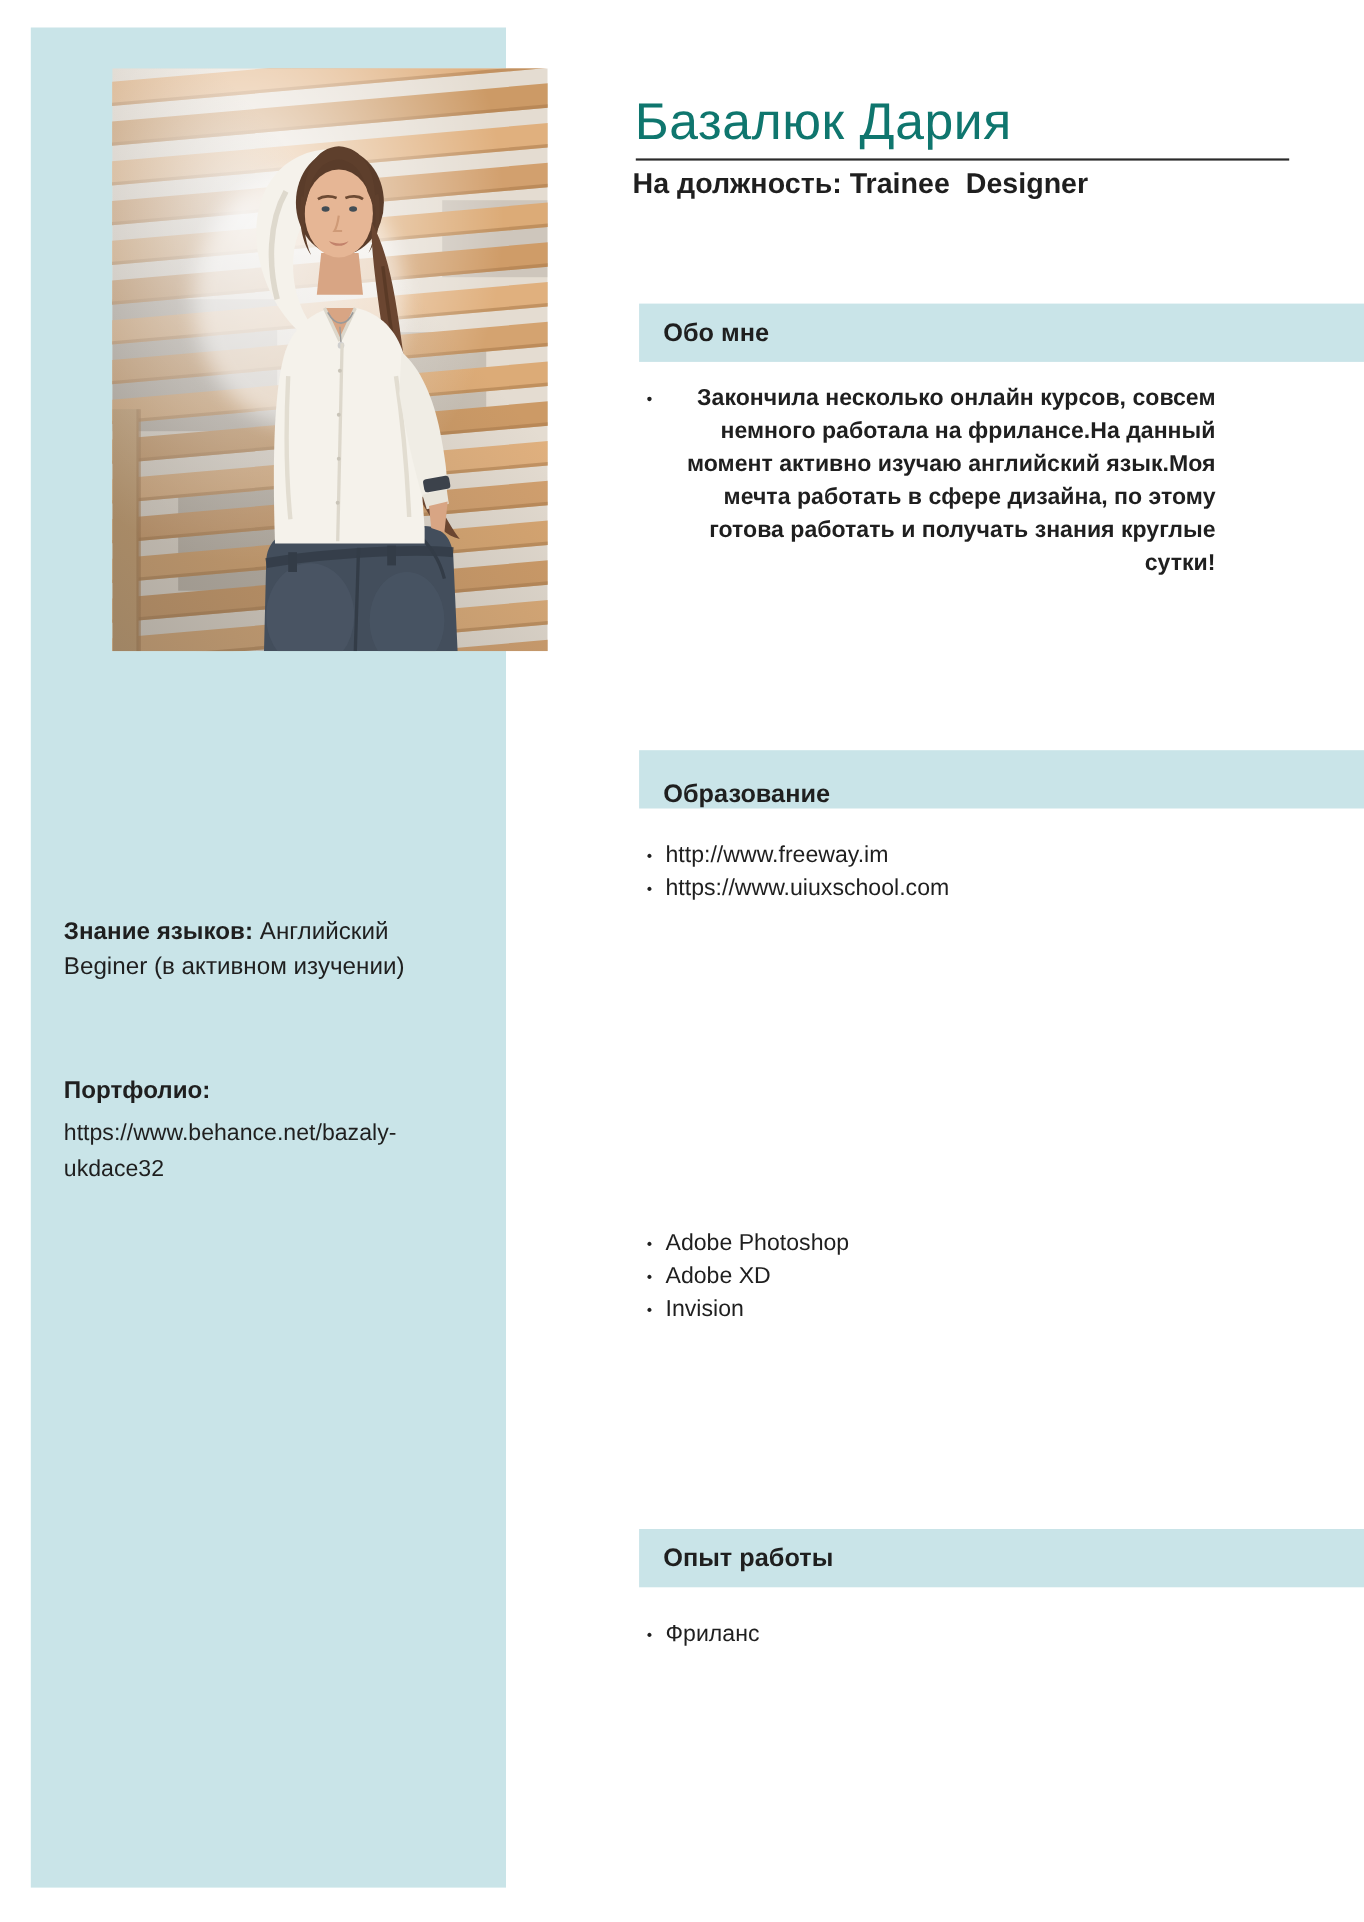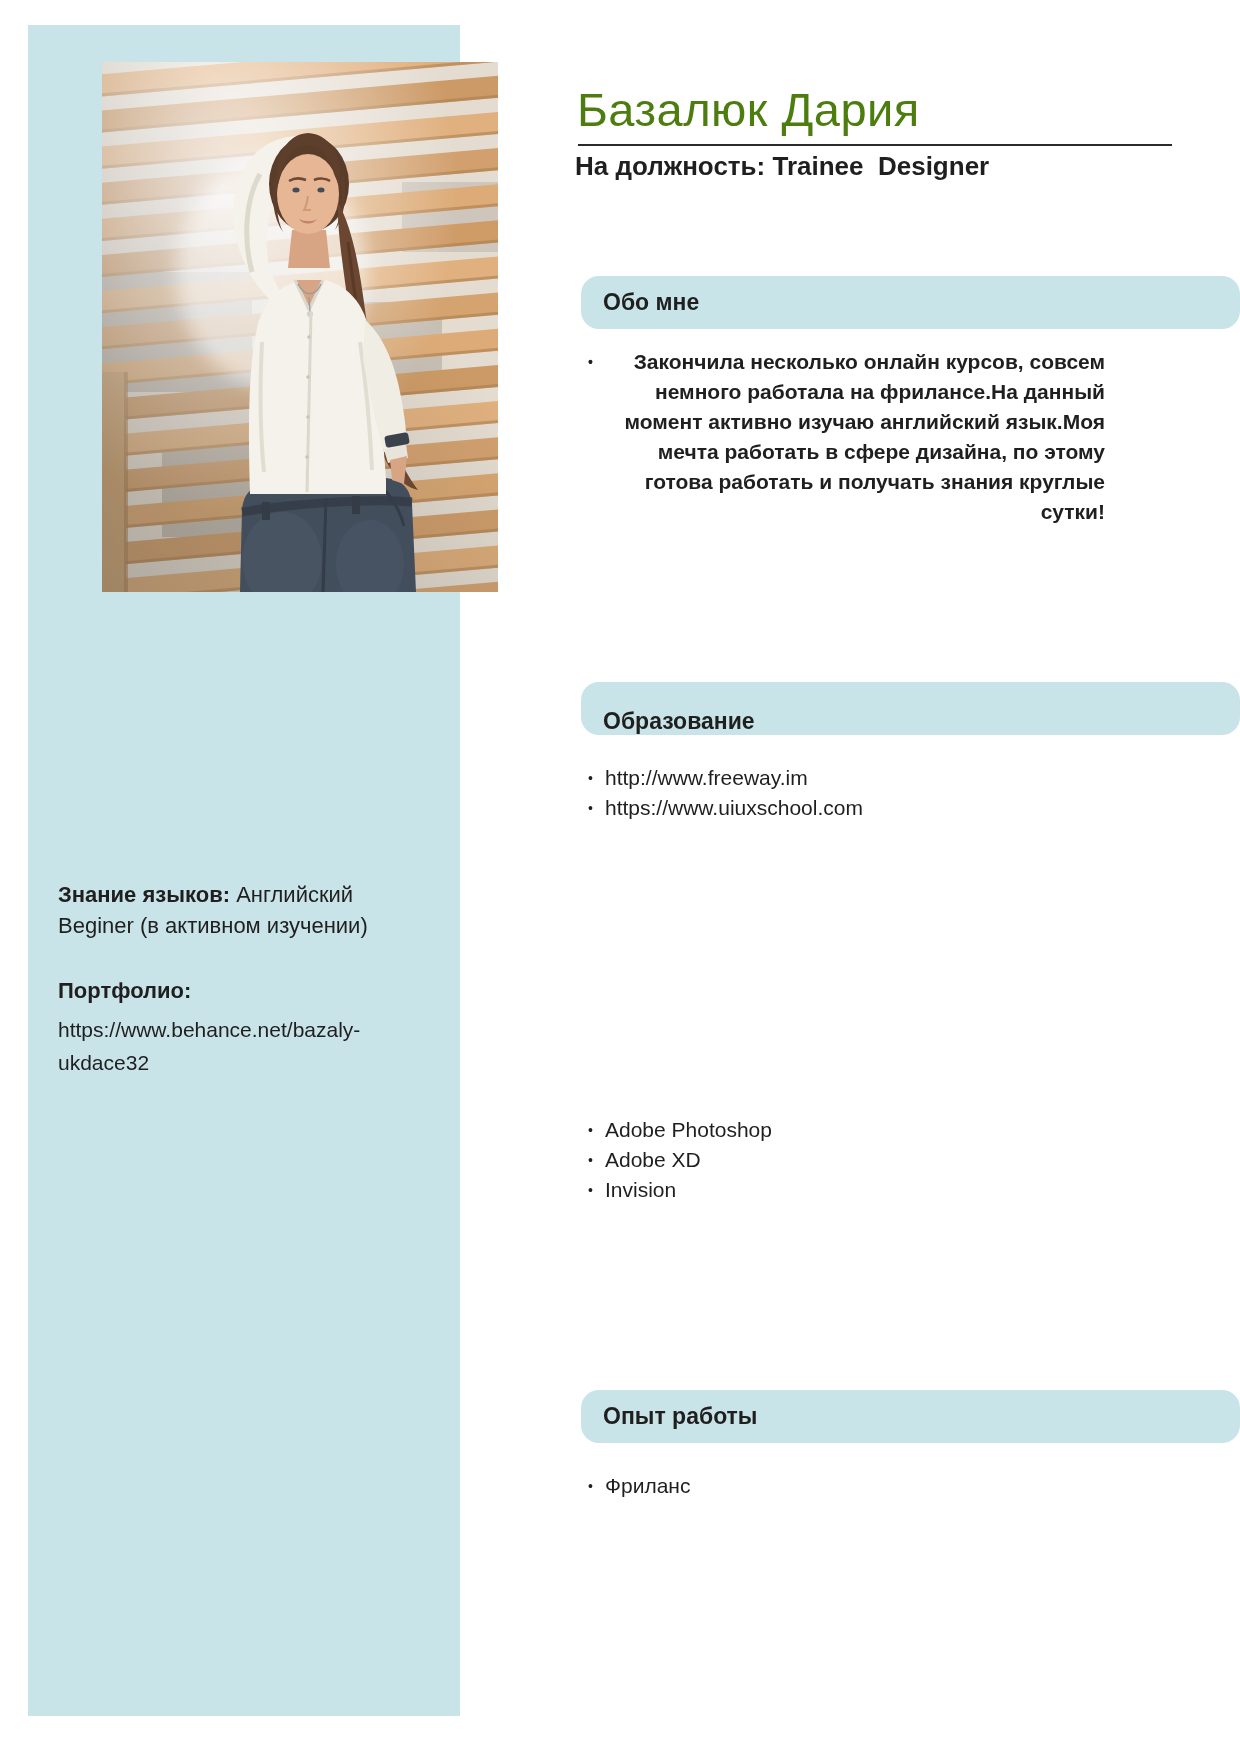--- a/index.html
+++ b/index.html
@@ -6,32 +6,32 @@
   .page{position:relative;width:1240px;height:1747px;background:#ffffff;overflow:hidden;
         font-family:"Liberation Sans",sans-serif;color:#1f1f1f;}
   .sidebar{position:absolute;left:28px;top:25px;width:432px;height:1691px;background:#c9e4e8;}
   .photo{position:absolute;left:102px;top:62px;width:396px;height:530px;overflow:hidden;}
   .photo svg{display:block;}
 
   .contact{position:absolute;left:58px;top:633px;width:385px;font-size:22px;line-height:39px;}
   .contact .field{white-space:nowrap;}
   .lbl{font-weight:bold;}
 
-  .languages{position:absolute;left:58px;top:831px;width:342px;font-size:22px;line-height:31px;margin-top:48px;}
+  .languages{position:absolute;left:58px;top:831px;width:342px;font-size:22px;line-height:31px;}
   .portfolio-label{position:absolute;left:58px;top:976px;font-size:22px;font-weight:bold;line-height:30px;}
   .portfolio-url{position:absolute;left:58px;top:1013px;width:340px;font-size:21px;line-height:33px;}
 
   .name{position:absolute;left:577px;top:82px;margin:0;font-size:47px;font-weight:400;
-        color:#4d7c0f;letter-spacing:0.5px;white-space:pre;}
+        color:#0f766e;letter-spacing:0.5px;white-space:pre;}
   .rule{position:absolute;left:578px;top:144px;width:594px;height:2px;background:#2b2b2b;}
   .position{position:absolute;left:575px;top:151px;font-size:26px;font-weight:bold;white-space:pre;}
 
   .bar{position:absolute;left:581px;width:659px;height:53px;background:#c9e4e8;
        display:flex;align-items:center;padding-left:22px;box-sizing:border-box;
-       font-size:23px;font-weight:bold;border-radius:18px;}
+       font-size:23px;font-weight:bold;}
   .bar0{top:276px;} .bar1{top:682px;align-items:flex-end;} .bar2{top:1033px;} .bar3{top:1390px;}
 
   .list{position:absolute;left:588px;}
   .list0{top:347px;width:540px;font-weight:bold;font-size:21px;}
   .list1{top:763px;font-size:21px;}
   .list2{top:1115px;font-size:21px;}
   .list3{top:1471px;font-size:21px;}
   .item{display:flex;align-items:flex-start;}
   .bullet{width:17px;font-size:14px;line-height:30px;flex:none;}
   .itxt{line-height:30px;}

